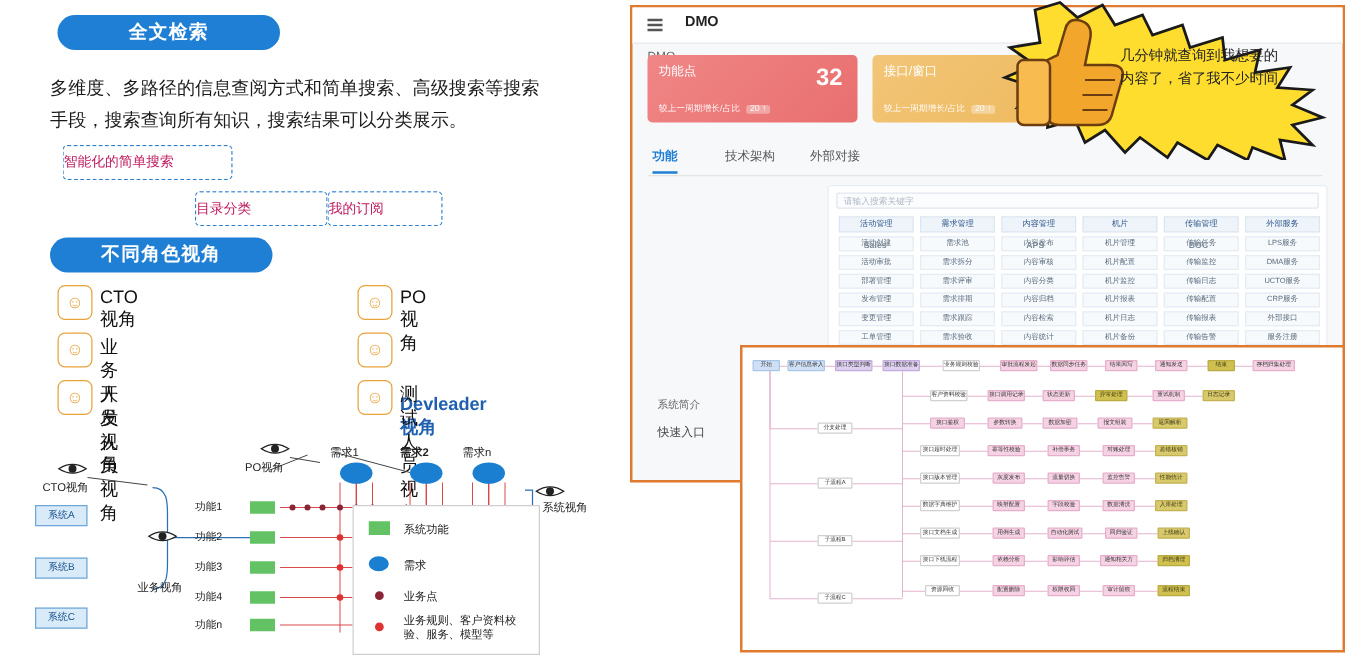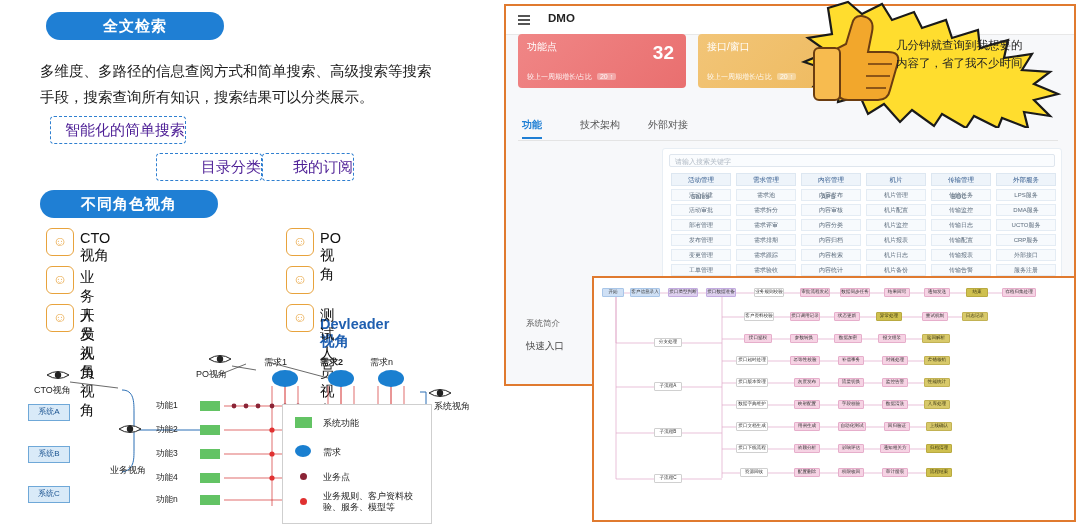--- a/index.html
+++ b/index.html
@@ -43,23 +43,23 @@
     width: 400px;
     font-size: 14.5px;
     color: #1a1a1a;
     line-height: 26px;
   }
 
   .dash-box {
     position: absolute;
     border: 1px dashed #2f7fd0;
     border-radius: 4px;
-    color: #4c1d95;
-    font-size: 15px;
-    text-align: right;
+    color: #be185d;
+    font-size: 11px;
+    text-align: left;
     line-height: 26px;
     height: 26px;
     background: #fff;
   }
   #db1 { left: 50px; top: 116px; width: 134px; }
   #db2 { left: 196px; top: 116px; width: 166px; }
   #db3 { left: 40px; top: 153px; width: 114px; }
   #db4 { left: 156px; top: 153px; width: 104px; }
   #db5 { left: 262px; top: 153px; width: 90px; }
 
@@ -174,21 +174,21 @@
     position: absolute; left: 42px; top: 6px;
     font-size: 11.5px; color: #222; font-weight: bold;
   }
   .breadcrumb {
     position: absolute; left: 12px; top: 34px;
     font-size: 9.5px; color: #666;
   }
 
   .stat-card {
     position: absolute;
-    top: 28px;
+    top: 38px;
     width: 168px; height: 54px;
     border-radius: 4px;
     overflow: hidden;
   }
   #stat-card-0 { left: 12px; background: linear-gradient(135deg,#f08686,#e96f6f); }
   #stat-card-1 { left: 192px; background: linear-gradient(135deg,#f2c578,#eeb95c); }
   .stat-card .sc-title {
     position: absolute; left: 9px; top: 6px;
     font-size: 10px; color: #fff;
   }

